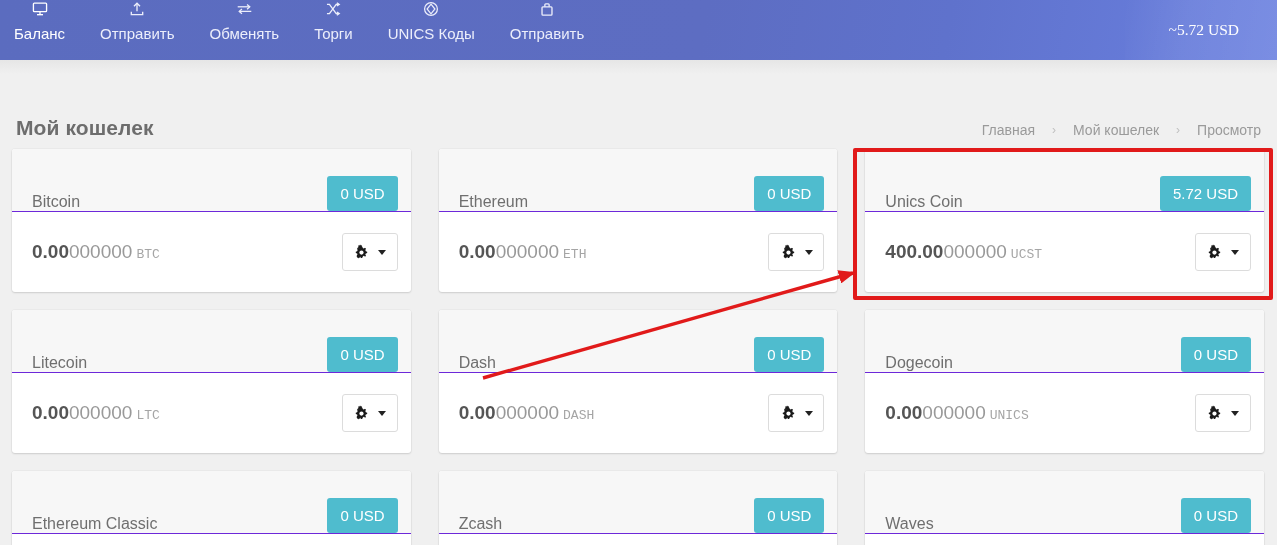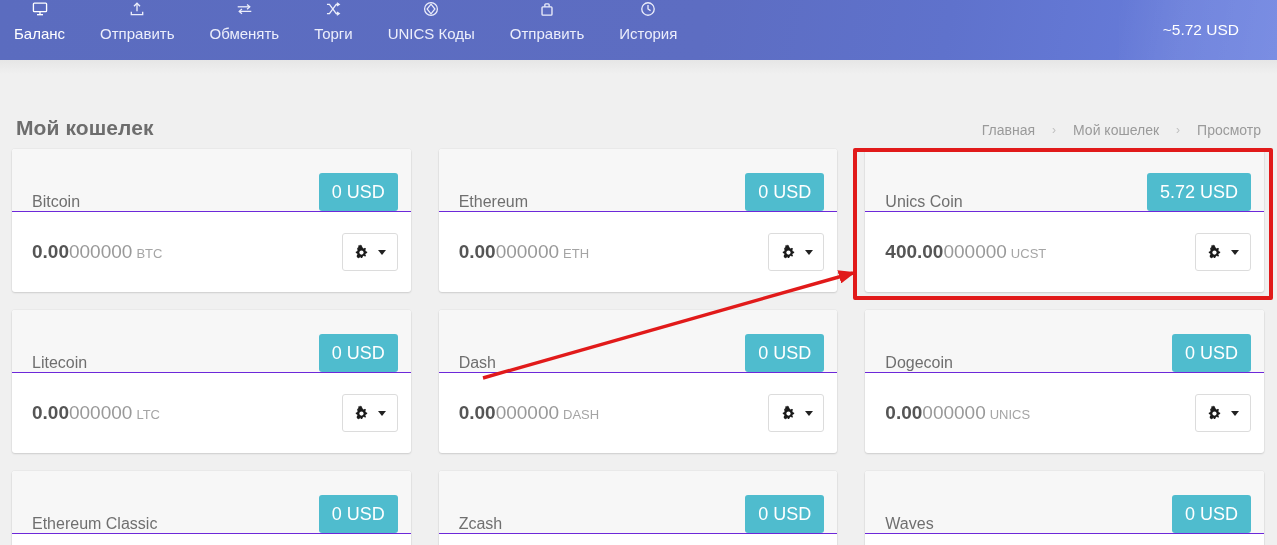--- a/index.html
+++ b/index.html
@@ -65,20 +65,21 @@
     top: 0;
     height: 100%;
     display: flex;
     align-items: center;
     padding: 0 38px 0 44px;
     color: #fff;
     font-size: 15.5px;
     background: linear-gradient(100deg, rgba(255,255,255,0.00) 0%, rgba(255,255,255,0.075) 40%, rgba(255,255,255,0.11) 100%);
     cursor: pointer;
     white-space: nowrap;
+    font-family: Liberation Serif, serif;
   }
 
   
   .page {
     background: linear-gradient(180deg, #e6e6e6 0%, #f0f0f0 14px, #f0f0f0 100%);
     height: 485px;
     position: relative;
   }
 
   .page-head {
@@ -135,21 +136,21 @@
   }
 
   .coin-name {
     font-size: 16px;
     color: #6f6f6f;
   }
 
   .usd-badge {
     background: #4fbcce;
     color: #ffffff;
-    font-size: 18px;
+    font-size: 15px;
     border-radius: 3px;
     padding: 10px 13px;
     line-height: 1;
     min-width: 62px;
     text-align: center;
     cursor: pointer;
     white-space: nowrap;
   }
 
   .card-body {
@@ -167,20 +168,21 @@
   }
   .amount .whole {
     font-weight: bold;
     color: #555555;
     margin-top: 17px;
   }
   .amount .ticker {
     font-size: 13px;
     color: #a5a5a5;
     margin-left: 4px;
+    font-family: Liberation Mono, monospace;
   }
 
   .cogs-btn {
     display: flex;
     align-items: center;
     justify-content: center;
     gap: 7px;
     width: 56px;
     height: 38px;
     border: 1px solid #dcdcdc;
@@ -265,29 +267,20 @@
         <span>UNICS Коды</span>
       </a>
       <a class="nav-item">
         <span class="ico">
           <svg viewBox="0 0 18 18" width="16" height="16" fill="none" stroke="currentColor" stroke-width="1.5">
             <rect x="3.4" y="6.6" width="11.2" height="9.2" rx="1"></rect>
             <path d="M6.6 6.4 V4.2 a1 1 0 0 1 1-1 h2.8 a1 1 0 0 1 1 1 V6.4"></path>
           </svg>
         </span>
         <span>Отправить</span>
-      </a>
-      <a class="nav-item">
-        <span class="ico">
-          <svg viewBox="0 0 18 18" width="16" height="16" fill="none" stroke="currentColor" stroke-width="1.5">
-            <circle cx="9" cy="9" r="7"></circle>
-            <path d="M9 4.6 V9 L11.9 10.8"></path>
-          </svg>
-        </span>
-        <span>История</span>
       </a>
     </div>
   <div class="nav-balance">~5.72 USD</div>
 </div>
 
 <div class="page">
 
   <div class="page-head">
     <div class="page-title">Мой кошелек</div>
     <div class="breadcrumb">

